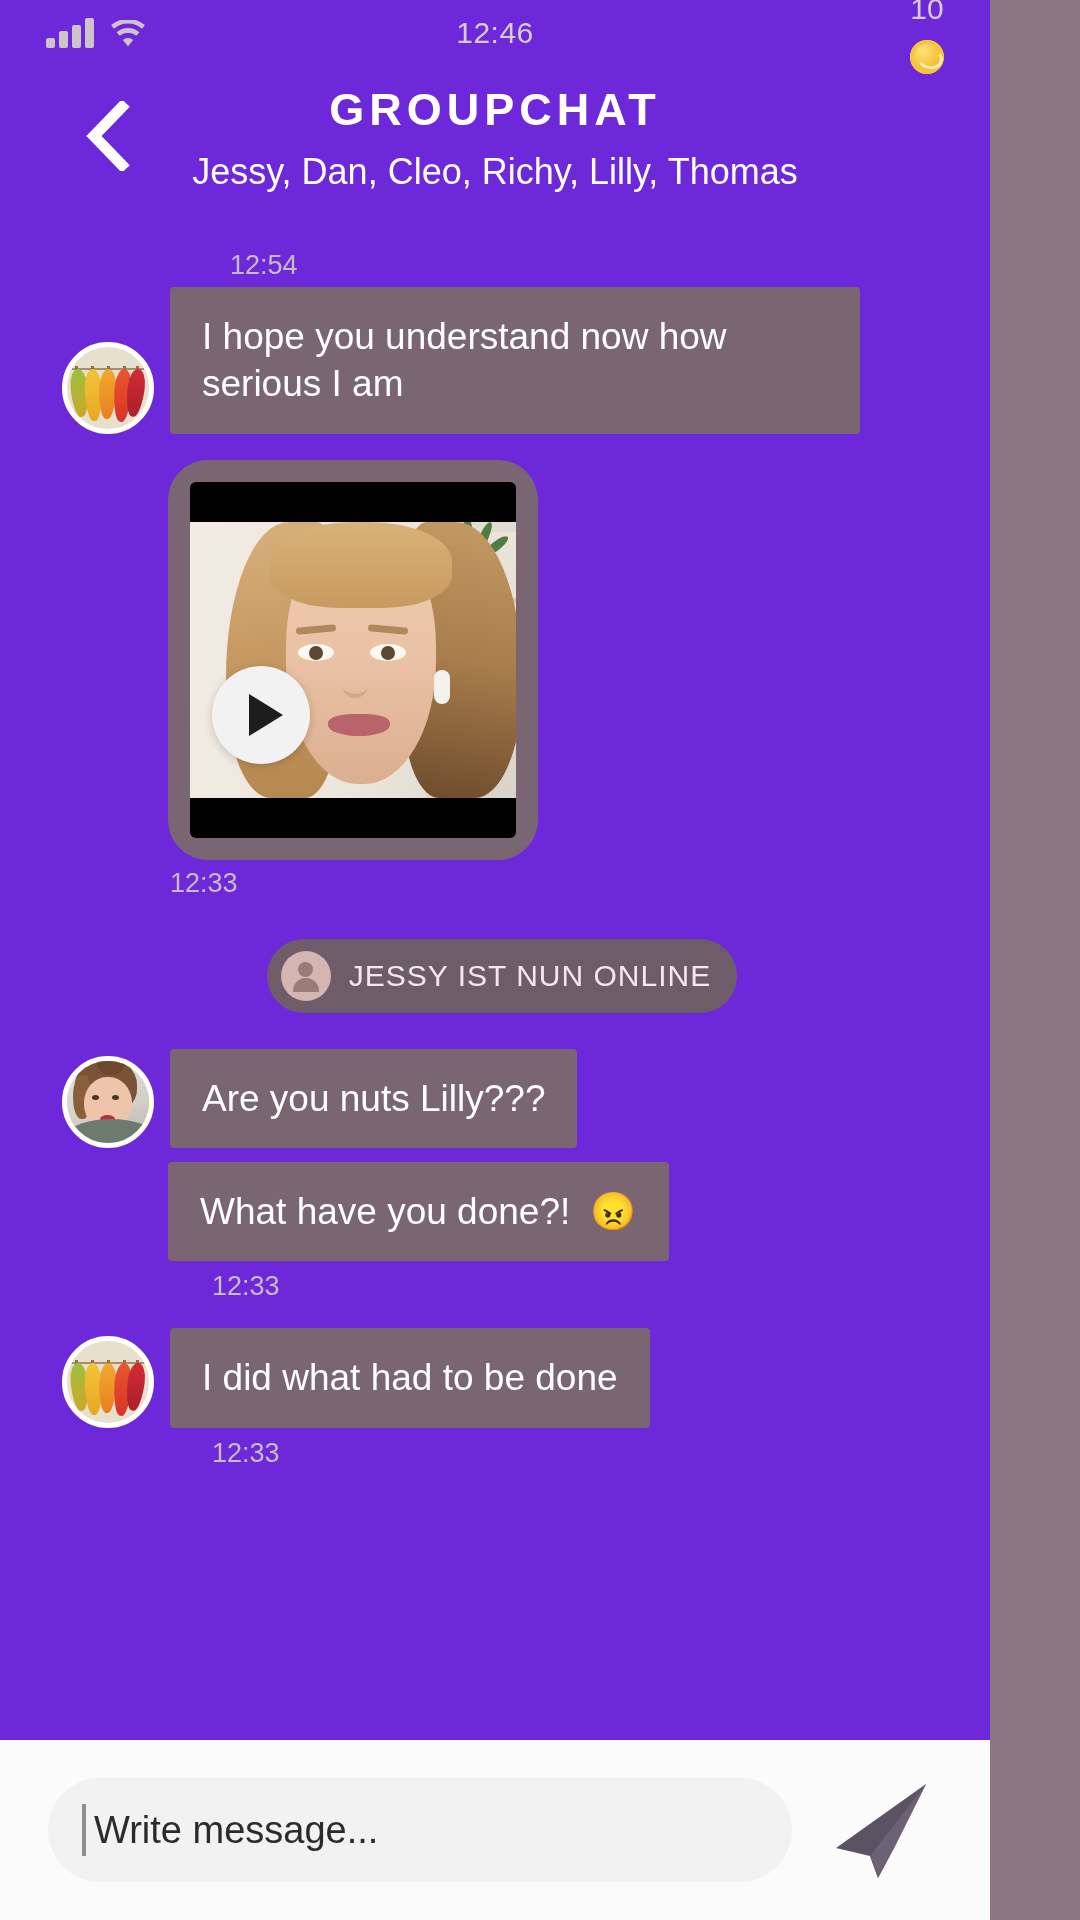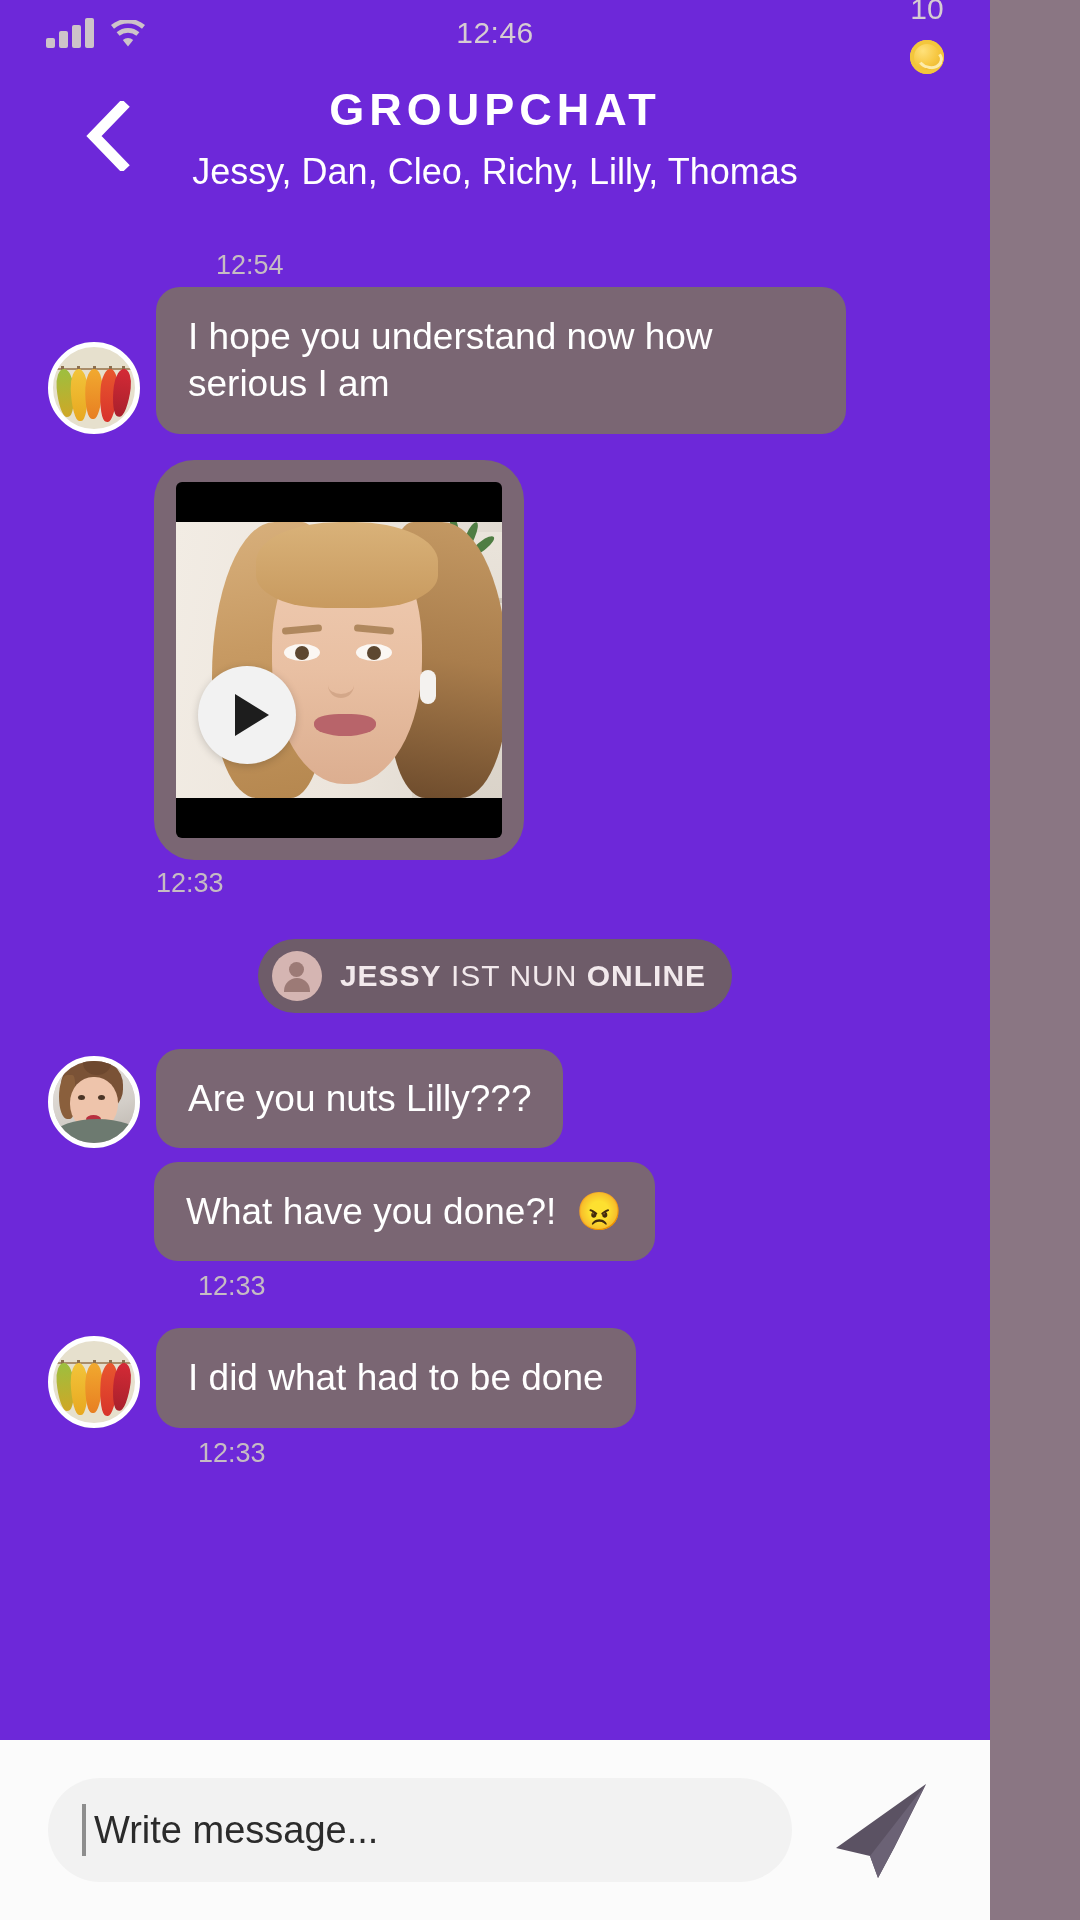--- a/index.html
+++ b/index.html
@@ -66,20 +66,21 @@
   }
   .chat-subtitle {
     font-size:36px; color:#ffffff; margin-top:20px; line-height:1.1;
     white-space:nowrap;
   }
 
   
   .messages {
     flex:1 1 auto; position:relative; overflow:hidden;
     padding:0 48px;
+    margin-left:14px;
   }
   .timestamp {
     font-size:27px; color:#c6bcc3; margin:0 0 6px 168px;
   }
   .timestamp.below { margin:10px 0 0 150px; }
   .timestamp.media { margin:8px 0 0 108px; }
 
   .row { display:flex; align-items:flex-end; gap:16px; }
   .row.no-avatar { padding-left:106px; }
 
@@ -132,21 +133,21 @@
     background:#6d7a70; border-radius:50% 50% 0 0;
   }
   .av-photo .hairside {
     position:absolute; left:6px; top:14px; width:16px; height:44px;
     background:#8a5f3c; border-radius:60% 20% 40% 60%;
   }
 
   
   .bubble {
     background:#7a6673; color:#ffffff;
-    border-radius:24px; padding:26px 32px;
+    border-radius:4px; padding:26px 32px;
     font-size:37px; line-height:1.28; max-width:690px;
   }
   .bubble.wide { max-width:690px; }
 
   
   .media-bubble {
     background:#7a6673; border-radius:40px; padding:22px;
     width:370px; margin-left:106px;
     position:relative;
   }
@@ -245,21 +246,21 @@
   }
   .online-avatar::before {
     content:""; width:15px; height:15px; border-radius:50%;
     background:#9c7a76; position:absolute; top:11px;
   }
   .online-avatar::after {
     content:""; width:26px; height:14px; border-radius:13px 13px 0 0;
     background:#9c7a76; position:absolute; bottom:9px;
   }
   .online-text { font-size:30px; color:#f2e9ec; letter-spacing:1px; white-space:nowrap; }
-  .online-text b { font-weight:bold; }
+  .online-text b { font-weight:normal; }
 
   .spacer-lg { height:44px; }
   .spacer-md { height:26px; }
   .spacer-sm { height:14px; }
 
   
   .input-bar {
     flex:0 0 180px;
     background:#fbfbfb;
     display:flex; align-items:center;

